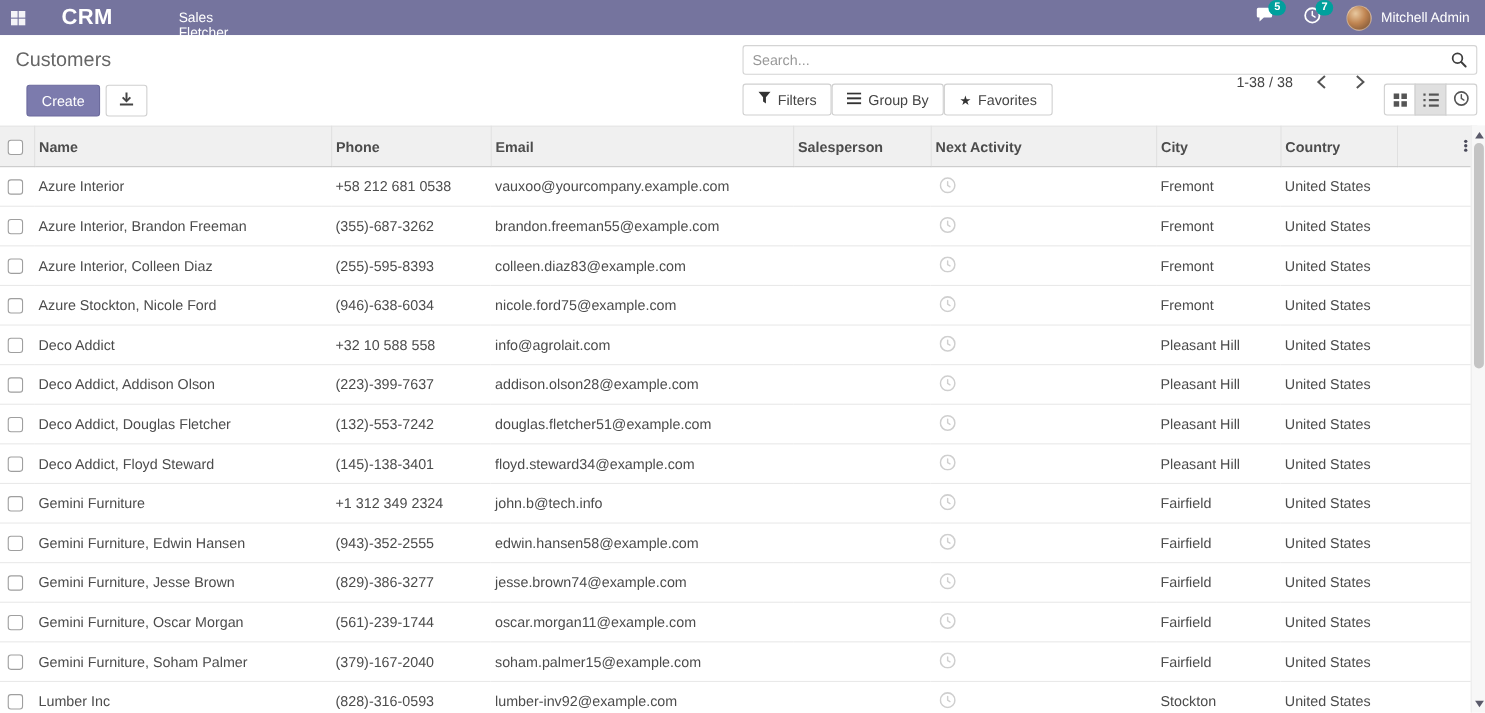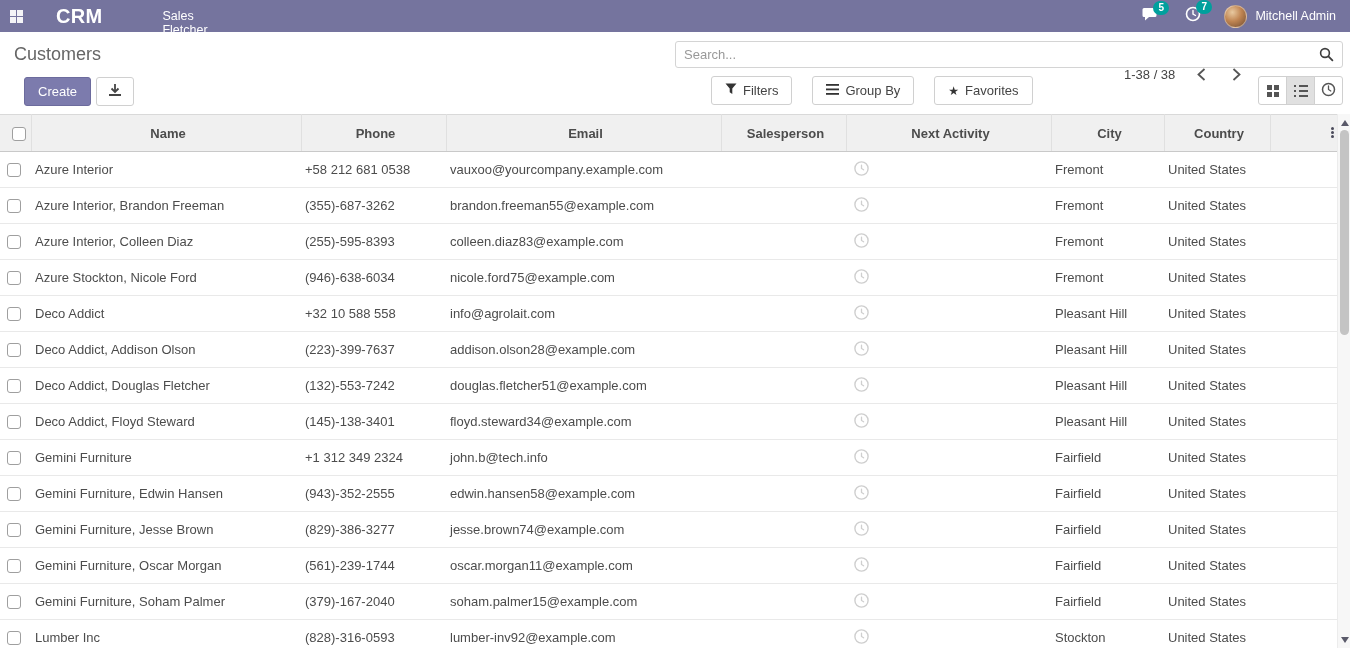--- a/index.html
+++ b/index.html
@@ -34,21 +34,21 @@
                       color:#555; font-family:inherit; background:transparent; }
   .search-box input::placeholder { color:#999; }
   .search-mag { padding:0 8px 0 4px; display:flex; align-items:center; }
 
   .btn { display:inline-flex; align-items:center; gap:6px; height:29px; padding:0 13px;
          border:1px solid #d0d0d0; border-radius:3px; background:#fff; font-size:13px;
          color:#444; cursor:pointer; font-family:inherit; }
   .btn-primary { background:#7C7BAD; border-color:#6c6b9d; color:#fff; }
   .left-buttons { position:absolute; left:12px; top:45px; display:flex; gap:5px;padding-left:12px; }
   .icon-only { padding:0 11px; }
-  .mid-buttons { position:absolute; left:675px; top:44px; display:flex; gap:20px;margin-left:36px; }
+  .mid-buttons { position:absolute; left:675px; top:44px; display:flex; gap:0; }
 
   .pager { position:absolute; left:1120px; top:28px; height:29px; display:flex; align-items:center; gap:10px;text-align:right; }
   .pager-value { font-size:13px; color:#444; cursor:pointer; padding:0 4px; }
   .pager-arrow { background:none; border:none; cursor:pointer; padding:4px 8px; display:flex; align-items:center; }
 
   .view-switcher { position:absolute; right:7px; top:44px; display:flex; }
   .vs-btn { width:29px; height:29px; border:1px solid #d0d0d0; background:#fff; cursor:pointer;
             display:flex; align-items:center; justify-content:center; margin-left:-1px; }
   .vs-btn:first-child { border-radius:3px 0 0 3px; margin-left:0; }
   .vs-btn:last-child { border-radius:0 3px 3px 0; }
@@ -57,21 +57,21 @@
   .kanban-ic span { background:#555; }
   .list-ic { display:flex; flex-direction:column; gap:3px; }
   .list-ic i { display:flex; gap:3px; align-items:center; }
   .list-ic i b { width:2px; height:2px; background:#555; }
   .list-ic i s { width:9px; height:2px; background:#555; display:block; }
 
   
   .table-zone { position:absolute; top:114px; left:0; width:1350px; bottom:0; overflow:hidden; }
   table { border-collapse:collapse; table-layout:fixed; width:1343px; }
   thead th { height:37px; background:#f0f0f0; font-size:13px; font-weight:bold; color:#4c4c4c;
-             text-align:center; padding-left:4px; border-top:1px solid #d9d9d9;
+             text-align:left; padding-left:4px; border-top:1px solid #d9d9d9;
              border-bottom:1px solid #c9c9c9; border-right:1px solid #e0e0e0; cursor:pointer; }
   thead th:last-child { border-right:none; }
   tbody td { height:36px; font-size:13px; color:#4c4c4c; padding-left:4px;
              border-bottom:1px solid #e9e9e9; background:#fff; white-space:nowrap;
              overflow:hidden; text-overflow:ellipsis; }
   tbody tr { cursor:pointer;padding-left:13px; }
   .cb-cell { padding-left:7px; }
   .checkbox { display:inline-block; width:14px; height:14px; border:1px solid #9f9f9f;
               border-radius:3px; background:#fff; vertical-align:middle; cursor:pointer; }
   .clock { display:inline-flex; align-items:center; margin-left:4px; }

